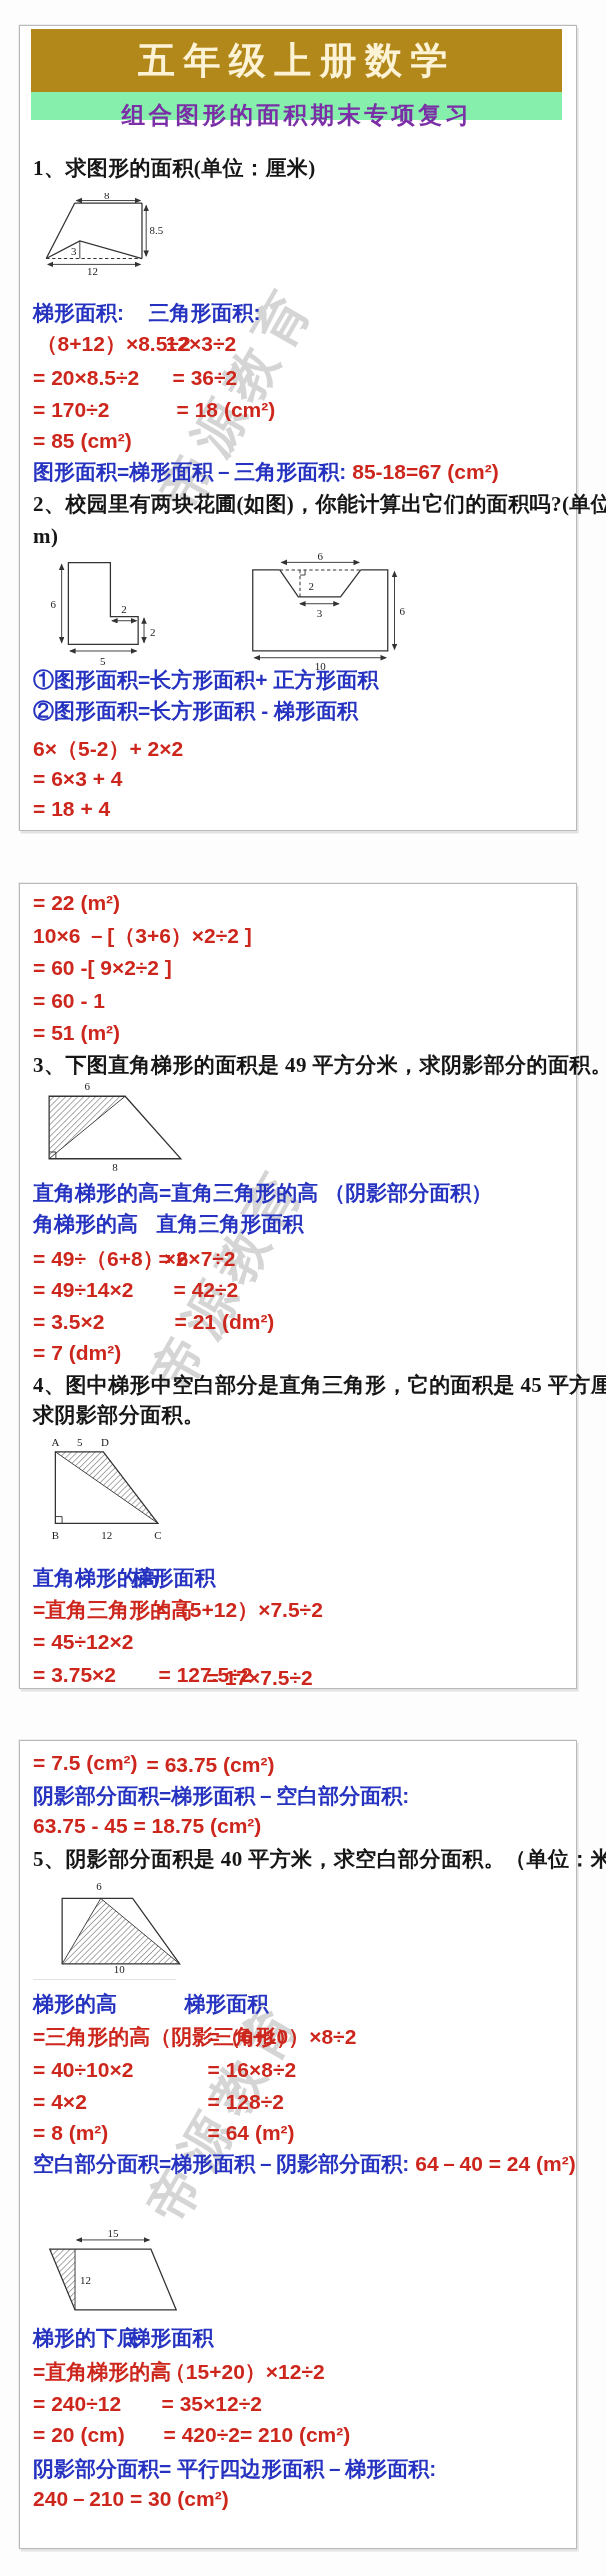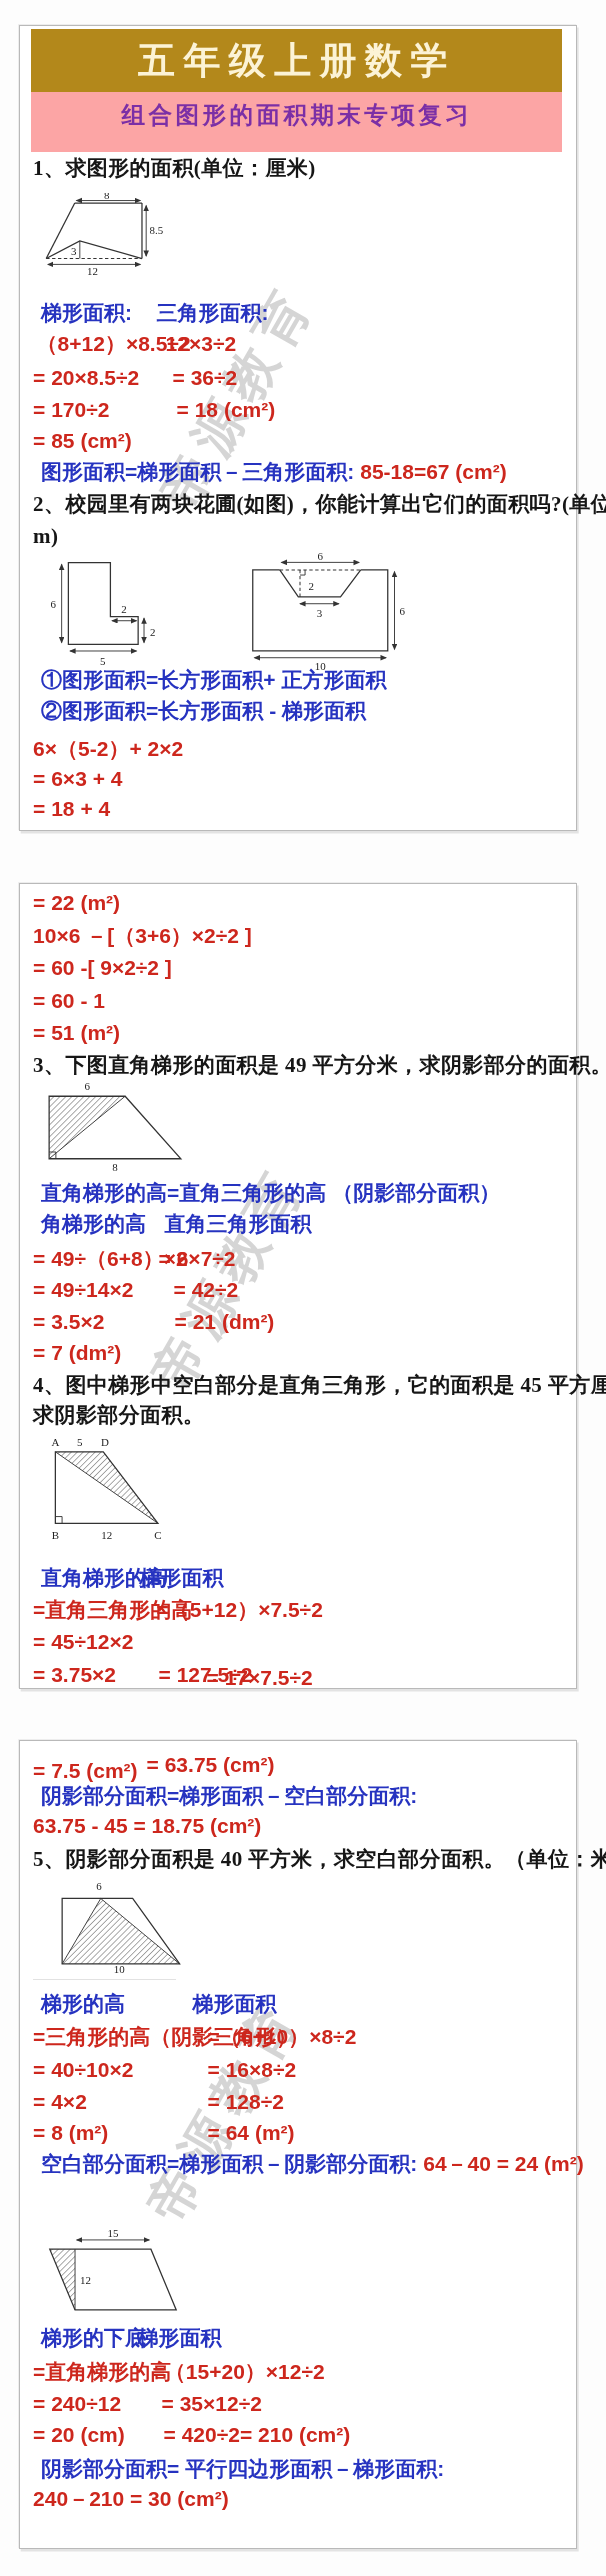--- a/index.html
+++ b/index.html
@@ -3,25 +3,25 @@
 <meta charset="utf-8">
 <style>
   html,body{margin:0;padding:0;background:#ffffff;}
   #page{position:relative;width:606px;height:2576px;background:#fdfdfd;overflow:hidden;
         font-family:"Liberation Sans",sans-serif;}
   .card{position:absolute;left:18.6px;width:558px;background:#ffffff;
         border:1.7px solid #b9b9b9;box-shadow:1.7px 2.5px 0 #e3e3e3, -0.8px -0.8px 0 #e9e9e9;box-sizing:border-box;}
   .band{position:absolute;left:11.8px;width:531px;text-align:center;}
   .band-gold{top:2.5px;height:63px;background:#b3881b;}
   .band-gold .bt{line-height:63px;font-size:37px;font-weight:bold;color:#fcf3d6;letter-spacing:8.4px;}
-  .band-pink{top:66px;height:60px;background:#fca5a5;}
+  .band-pink{top:66px;height:28px;background:#86efac;}
   .band-pink .bt{line-height:46px;font-size:23.6px;font-weight:bold;color:#7b2fa6;letter-spacing:3.4px;}
   .t{position:absolute;white-space:nowrap;line-height:1.15;font-weight:bold;font-size:21px;}
   .black{font-family:"Liberation Serif",serif;font-weight:600;color:#161616;font-size:21px;letter-spacing:0.4px;}
-  .blue{color:#2633c0;margin-left:8px;}
+  .blue{color:#2633c0;}
   .red{color:#cd271d;}
   .fig{position:absolute;}
   .fig svg{display:block;}
   .wm{position:absolute;white-space:nowrap;font-weight:bold;font-size:52px;letter-spacing:10px;
       color:rgba(150,150,150,0.40);transform:translate(-50%,-50%) rotate(-60deg);pointer-events:none;}
   .sep{position:absolute;height:0.8px;background:#e2e2e2;}
   svg text{font-family:"Liberation Serif",serif;font-size:13px;fill:#222;}
   svg .shape{fill:none;stroke:#333;stroke-width:1.5;stroke-linejoin:miter;}
   svg .thin{fill:none;stroke:#333;stroke-width:1.1;}
   svg .dash{fill:none;stroke:#333;stroke-width:1.2;stroke-dasharray:4 3;}
@@ -198,21 +198,21 @@
     <span class="t red" style="left:137px;top:714px;">=（5+12）×7.5÷2</span>
     <span class="t red" style="left:13.5px;top:746px;">= 45÷12×2</span>
     <span class="t red" style="left:154px;top:782px;margin-left:33px;">= 17×7.5÷2</span>
     <span class="t red" style="left:13.5px;top:779px;">= 3.75×2</span>
     <span class="t red" style="left:139px;top:779px;">= 127.5÷2</span>
   </div>
 
   <div class="card" style="top:1740px;height:809px;">
     <div class="wm" style="left:205px;top:369px;">帝源教育</div>
 
-    <span class="t red" style="left:13.5px;top:18px;">= 7.5 (cm²)</span>
+    <span class="t red" style="left:13.5px;top:10px;">= 7.5 (cm²)</span>
     <span class="t red" style="left:127px;top:11.8px;">= 63.75 (cm²)</span>
     <span class="t blue" style="left:13.5px;top:43px;">阴影部分面积=梯形面积－空白部分面积:</span>
     <span class="t red" style="left:13.5px;top:73px;">63.75 - 45 = 18.75 (cm²)</span>
 
     <span class="t black" style="left:13.5px;top:106px;">5、阴影部分面积是 40 平方米，求空白部分面积。（单位：米）</span>
 
     <div class="fig" style="left:25px;top:139px;">
       <svg width="156" height="94" viewBox="0 0 185 112">
         <defs>
           <pattern id="h5" width="5" height="5" patternUnits="userSpaceOnUse" patternTransform="rotate(45)">

